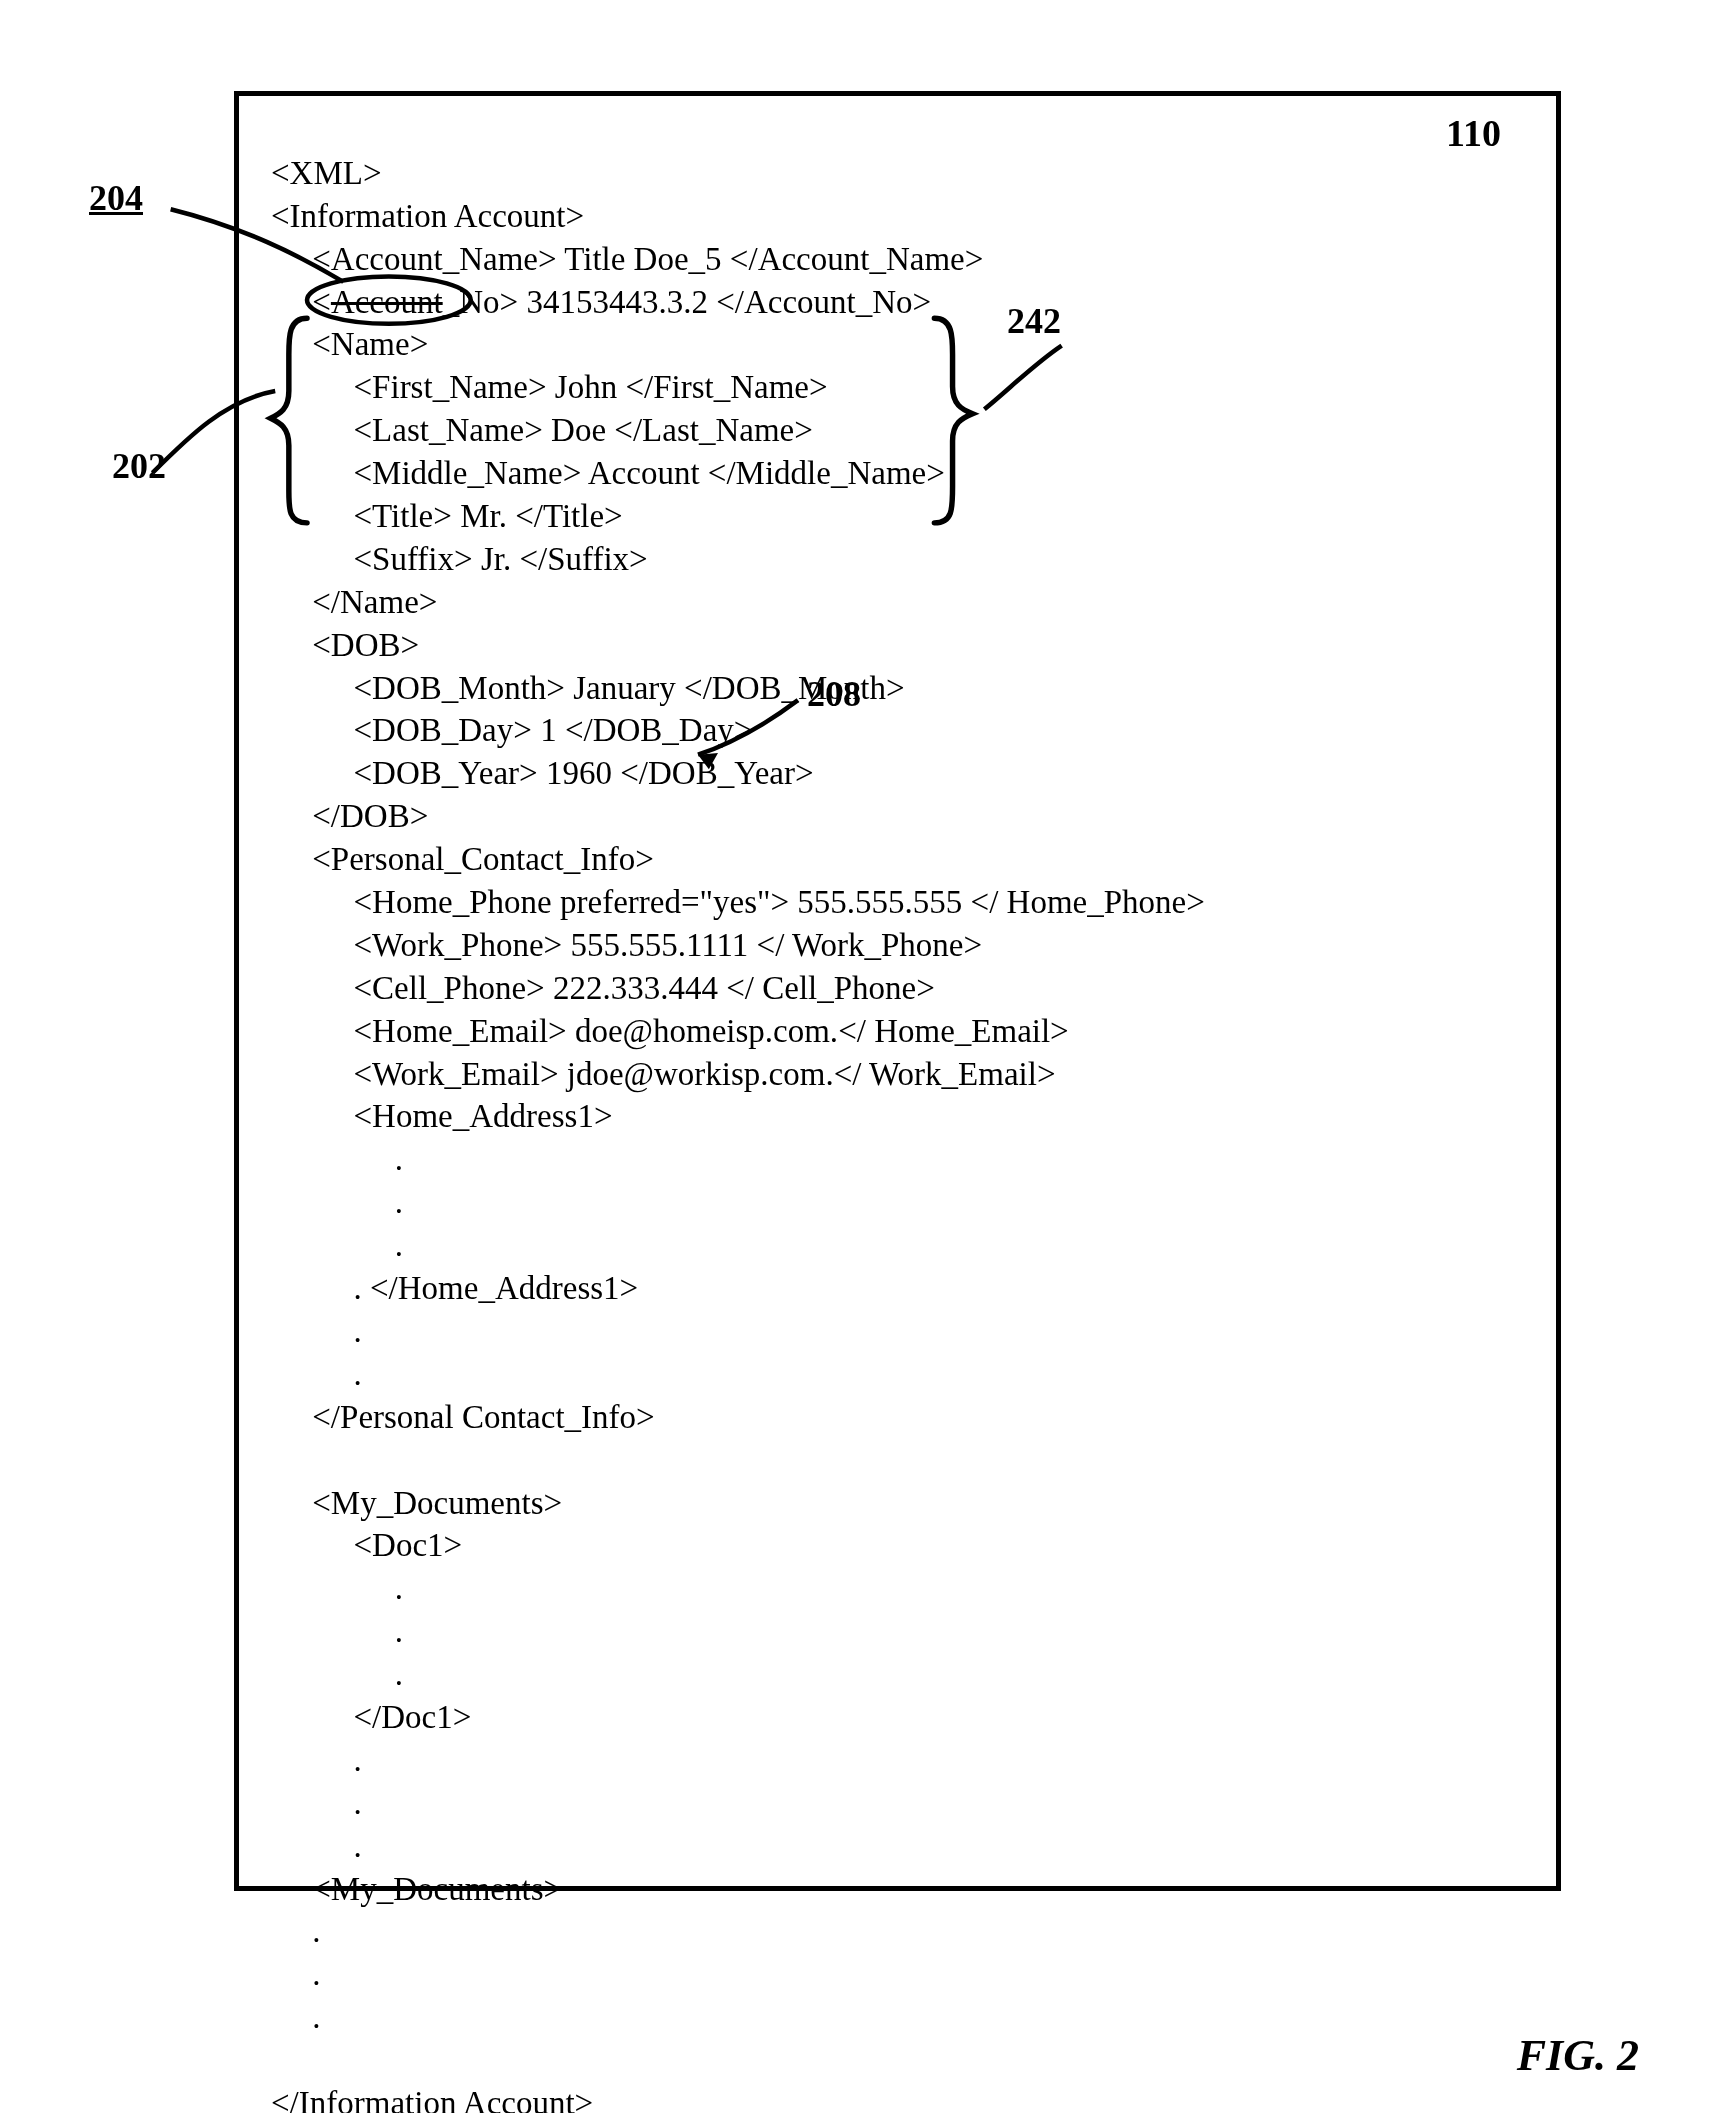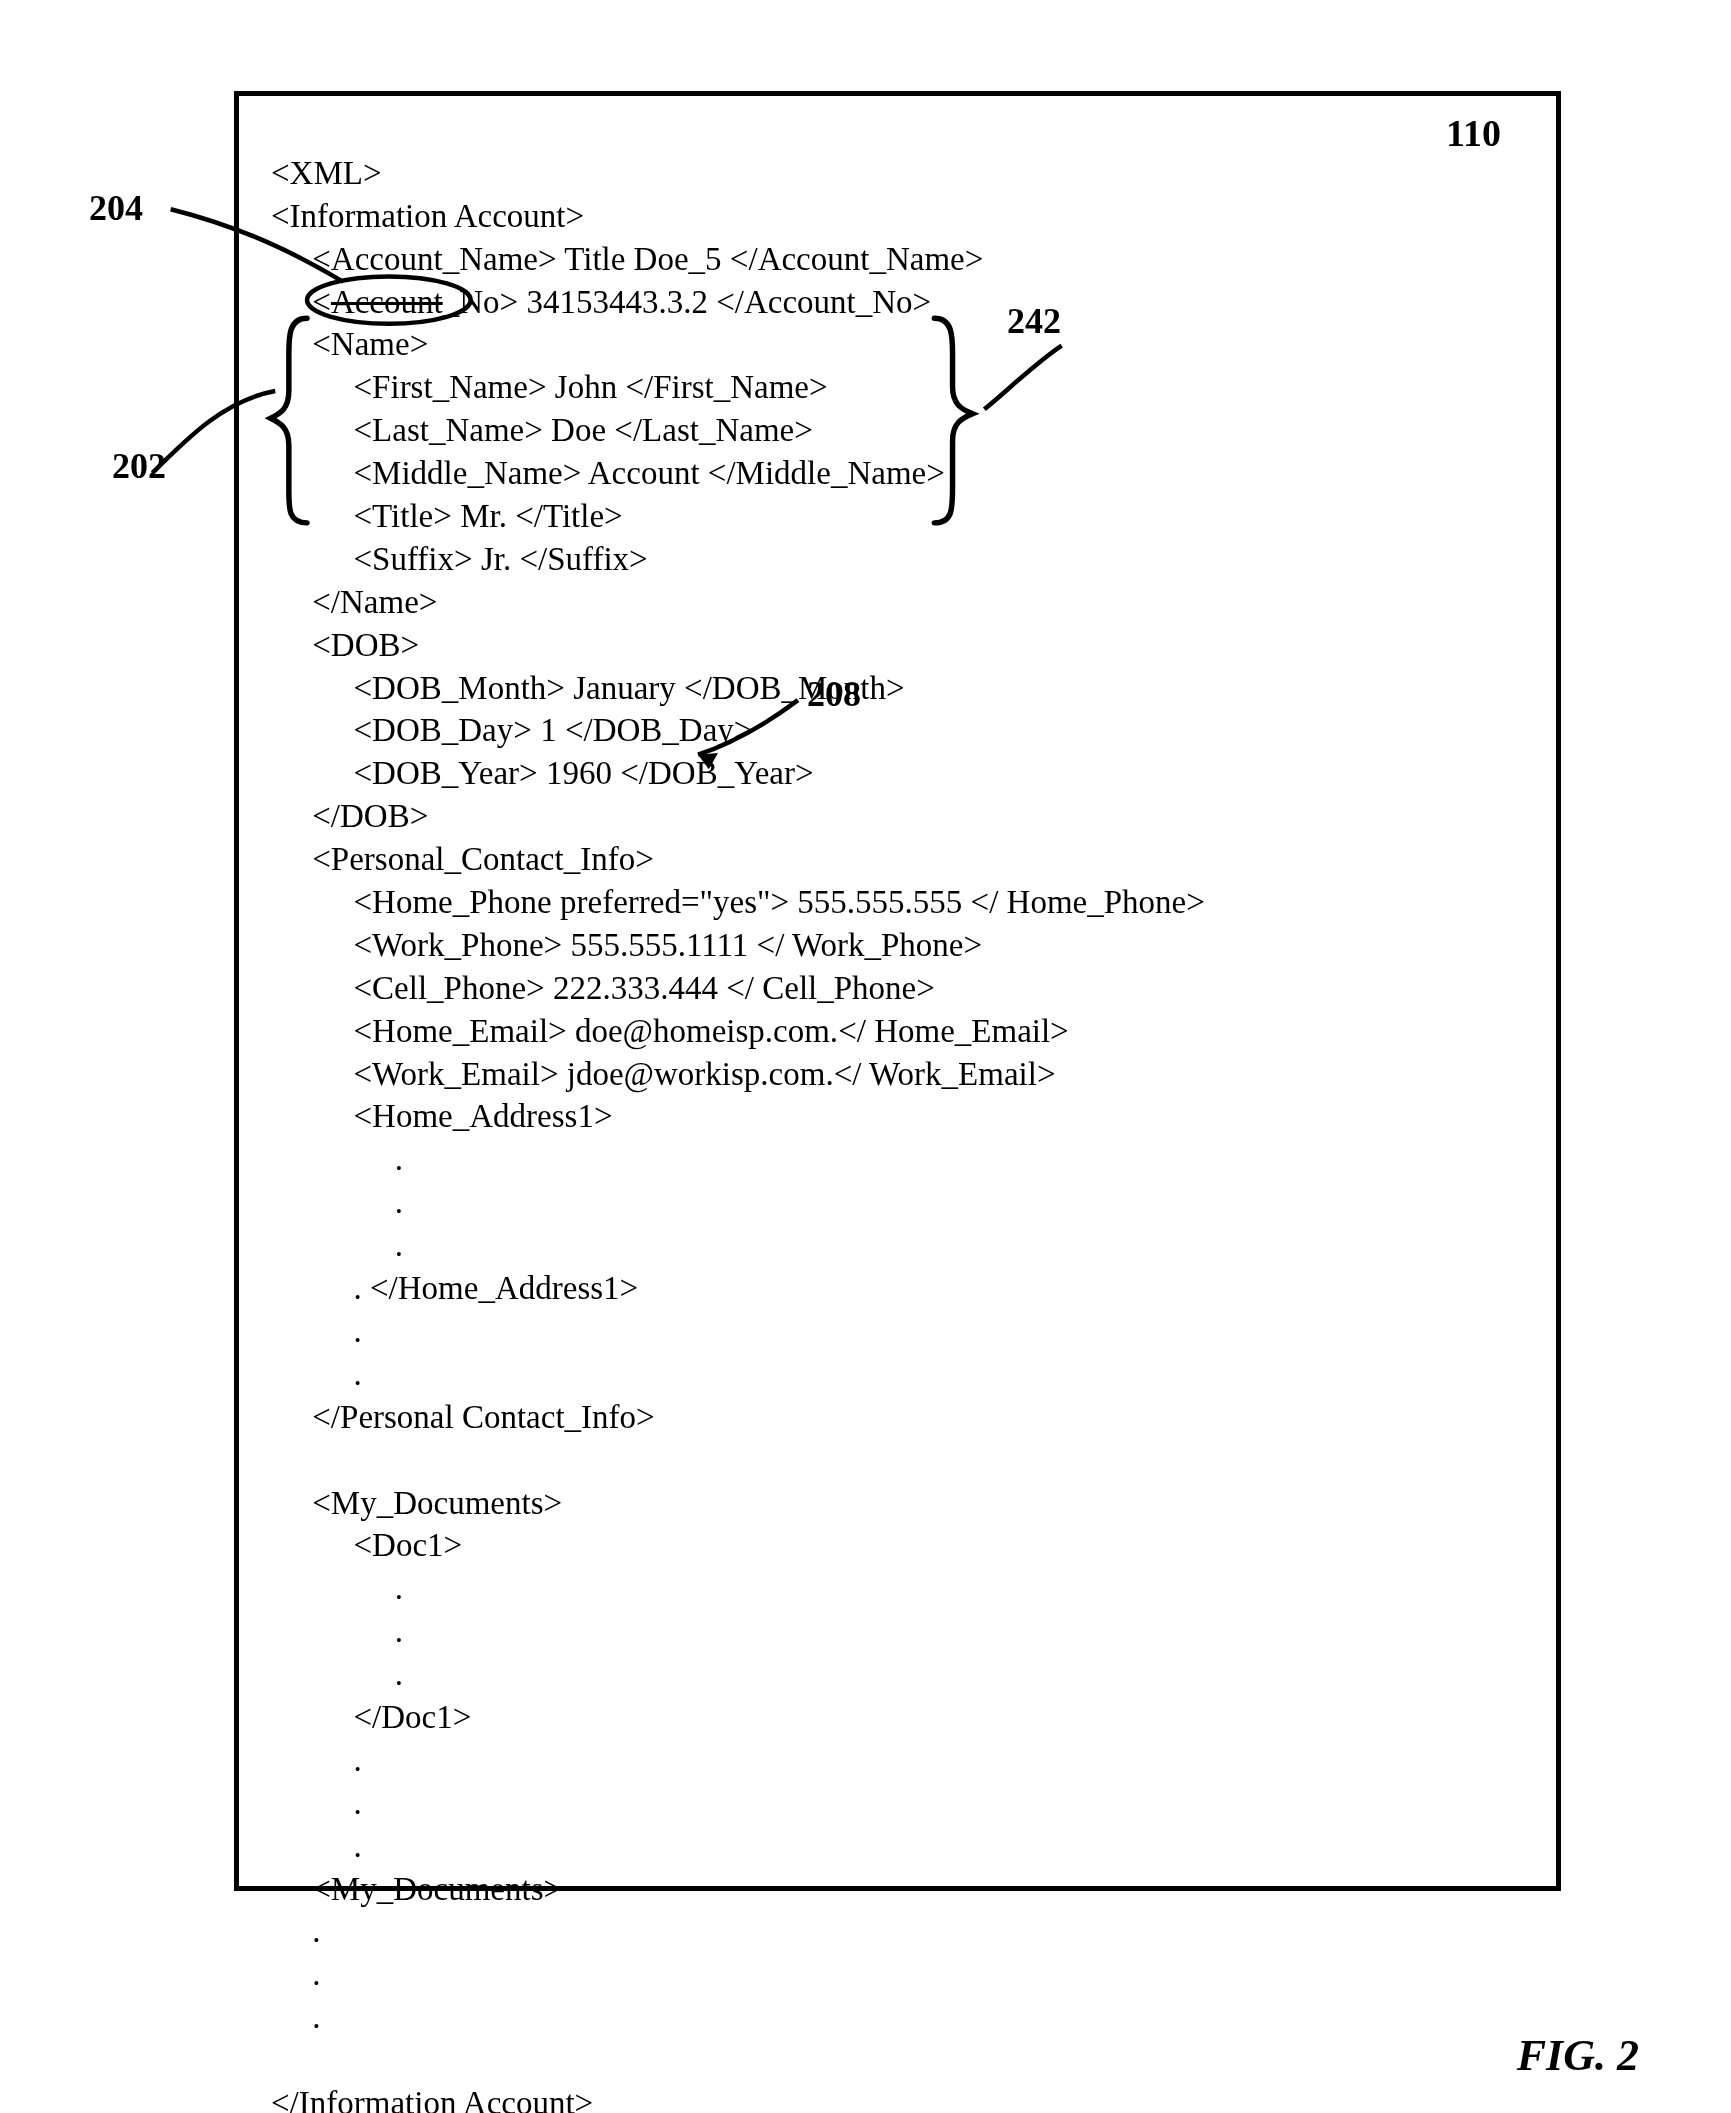--- a/index.html
+++ b/index.html
@@ -37,21 +37,21 @@
     font-family: "Times New Roman", Times, serif;
   }
   .code span { white-space: pre; }
   .strike { text-decoration: line-through; }
 
   .label-110 { position:absolute; right:55px; top:14.5px; font-weight:bold; font-size:38px; }
   .label-206 { position:absolute; left:1000px; top:300px; font-weight:bold; font-size:36px; }
   .label-208 { position:absolute; left:800px; top:673px; font-weight:bold; font-size:36px; }
   .fig-label { position:absolute; right:100px; bottom:33px; font-weight:bold; font-style:italic; font-size:44px; }
 
-  .label-204 { position:absolute; left:82px; top:187px; font-weight:bold; font-size:36px; }
+  .label-204 { position:absolute; left:82px; top:177px; font-weight:bold; font-size:36px;text-decoration:underline; }
   .label-202 { position:absolute; left:105px; top:445px; font-weight:bold; font-size:36px; }
 
   .svg-overlay {
     position: absolute;
     left: 0; top: 0;
     pointer-events: none;
   }
 </style>
 </head>
 <body>

